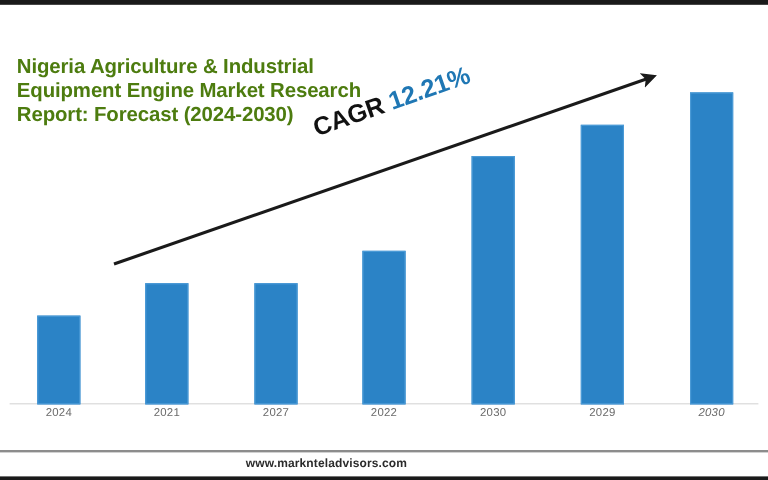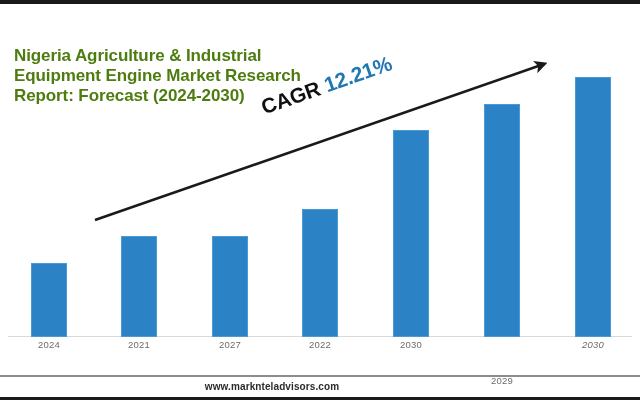--- a/index.html
+++ b/index.html
@@ -127,21 +127,21 @@
     <div class="bar" style="left: 302px; width: 36px; height: 128px; top: 205px; background: rgb(43, 131, 198);"></div>
     <div class="bar" style="left: 393px; width: 36px; height: 207px; top: 126px; background: rgb(43, 131, 198);"></div>
     <div class="bar" style="left: 484px; width: 36px; height: 233px; top: 100px; background: rgb(43, 131, 198);"></div>
     <div class="bar" style="left: 575px; width: 36px; height: 260px; top: 73px; background: rgb(43, 131, 198);"></div>
 
     <div class="tick-label" style="left:19px;">2024</div>
     <div class="tick-label" style="left:109px;">2021</div>
     <div class="tick-label" style="left:200px;">2027</div>
     <div class="tick-label" style="left:290px;">2022</div>
     <div class="tick-label" style="left:381px;">2030</div>
-    <div class="tick-label" style="left:472px;margin-top:36px;">2029</div>
+    <div class="tick-label" style="left:472px;">2029</div>
     <div class="tick-label" style="left:563px;font-style:italic;">2030</div>
 
     <svg id="trend-arrow" viewBox="0 0 640 340">
       <defs>
         <marker id="arrowhead" markerWidth="5" markerHeight="5" refX="3.6" refY="2.5" orient="auto">
           <path d="M0,0 L5,2.5 L0,5 L1.2,2.5 Z" fill="#1a1a1a"></path>
         </marker>
       </defs>
       <line id="trend-line" x1="95" y1="216" x2="544" y2="60" stroke="#1a1a1a" stroke-width="2.6" marker-end="url(#arrowhead)"></line>
     </svg>

